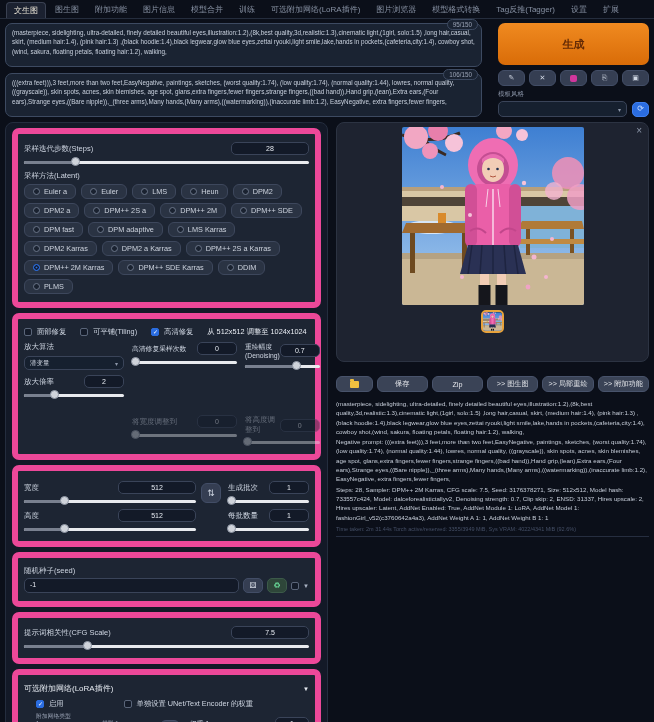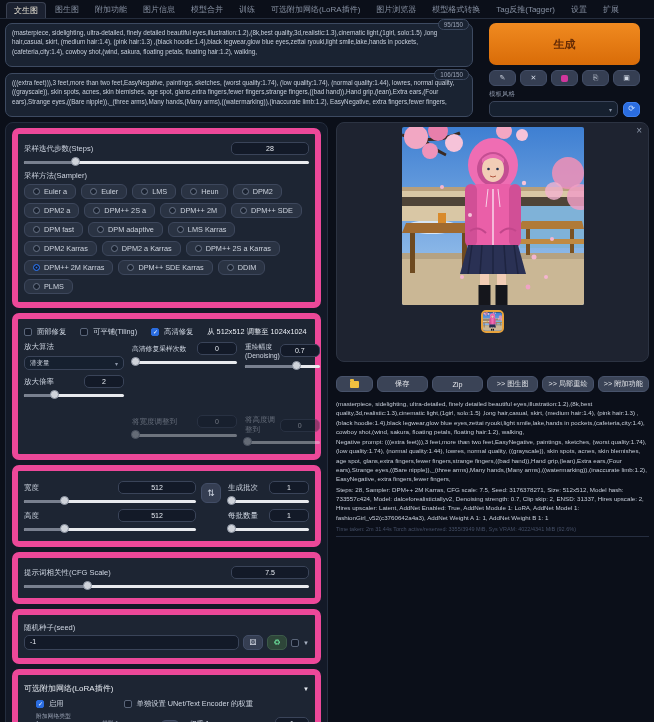--- a/index.html
+++ b/index.html
@@ -15,21 +15,21 @@
   .refresh-btn { background:#2b6de0; border:1px solid #3f80f0; border-radius:4px; color:#cfe3ff;
     font-size:8px; line-height:1; width:14px; height:14px; display:flex; align-items:center; justify-content:center; cursor:pointer; }
 
   
   .tabs { height:18px; display:flex; gap:2px; padding:0 6px; border-bottom:1px solid #252d3d; }
   .tab { font-size:8px; color:#8791a3; padding:2px 7px; white-space:nowrap; cursor:pointer; }
   .tab.selected { background:#1b2130; border:1px solid #3a4152; border-bottom:none; border-radius:4px 4px 0 0;
     color:#ece6d8; }
 
   
-  .toprow { display:flex; gap:16px; padding:4px 14px 2px 5px; }
+  .toprow { display:flex; gap:16px; padding:4px 5px 2px 5px; }
   .promptcol { width:478px; display:flex; flex-direction:column; gap:6px; }
   .prompt-wrap { position:relative; }
   .prompt { height:44px; background:#1a2332; border:1px solid #3d4a61; border-radius:7px; padding:4px 6px;
     font-size:6.3px; line-height:1.5; color:#c9d1de; overflow:hidden; }
   .counter { position:absolute; top:-4px; right:4px; background:#1a2332; border:1px solid #3d4a61;
     border-radius:6px; font-size:6.3px; color:#9aa3b5; padding:0 5px; line-height:9px; }
   .gencol { flex:1; display:flex; flex-direction:column; }
   .generate { height:42px; border:none; border-radius:7px; background:linear-gradient(#f08a20,#d96c08);
     color:#632a05; font-weight:bold; font-size:11px; cursor:pointer; font-family:inherit; }
   .minirow { display:flex; gap:4px; margin-top:5px; }
@@ -252,21 +252,21 @@
 
       <div class="block">
         <div class="sl-head">
           <span class="lbl">采样迭代步数(Steps)</span>
           <span class="numbox wide">28</span>
         </div>
         <div class="slider">
             <div class="fill" style="width: 18%;"></div>
             <div class="handle" style="left: 18%;"></div>
           </div>
-        <div class="lbl" style="margin-top:5px">采样方法(Sampler)</div>
+        <div class="lbl" style="margin-top:5px">采样方法(Latent)</div>
         <div class="sampler-grid" id="samplerGrid">
             <div class="pill">
               <span class="radio"></span>
               <span>Euler a</span>
             </div>
             <div class="pill">
               <span class="radio"></span>
               <span>Euler</span>
             </div>
             <div class="pill">
@@ -458,39 +458,39 @@
               </div>
             <div class="slider">
                 <div class="fill" style="width: 4%;"></div>
                 <div class="handle" style="left: 4%;"></div>
               </div>
           </div>
         </div>
       </div>
 
       <div class="block">
-        <div class="sl-head">
-            <span class="lbl">提示词相关性(CFG Scale)</span>
-            <span class="numbox wide">7.5</span>
-          </div>
-        <div class="slider">
-            <div class="fill" style="width: 22%;"></div>
-            <div class="handle" style="left: 22%;"></div>
-          </div>
-      </div>
-
-      <div class="block">
         <div class="lbl">随机种子(seed)</div>
         <div class="seedrow">
           <div class="seed-input">-1</div>
           <button class="seedbtn">⚄</button>
           <button class="seedbtn green">♻</button>
           <span class="cb"></span>
           <span class="seed-caret">▼</span>
         </div>
+      </div>
+
+      <div class="block">
+        <div class="sl-head">
+            <span class="lbl">提示词相关性(CFG Scale)</span>
+            <span class="numbox wide">7.5</span>
+          </div>
+        <div class="slider">
+            <div class="fill" style="width: 22%;"></div>
+            <div class="handle" style="left: 22%;"></div>
+          </div>
       </div>
 
       <div class="block">
         <div class="acc-head">
           <span>可选附加网络(LoRA插件)</span>
             <span style="font-size:6px;color:#e5e9f0">▼</span>
         </div>
         <div class="lora-cbrow">
           <span class="cbrow">
               <span class="cb checked"></span>

